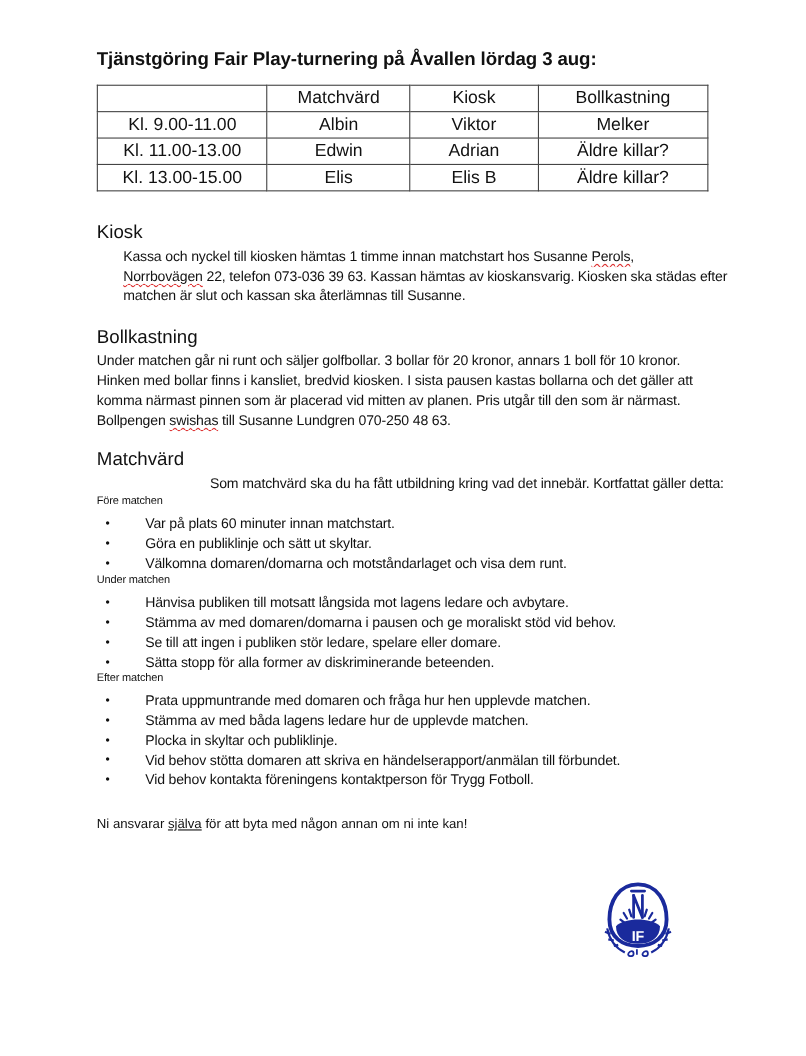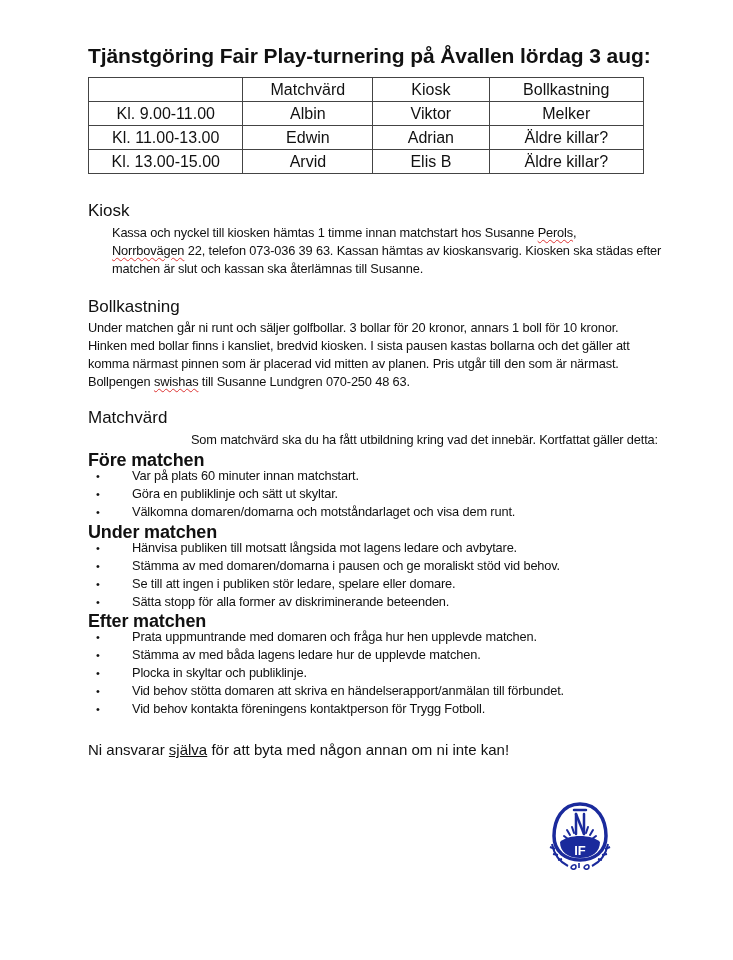--- a/index.html
+++ b/index.html
@@ -3,21 +3,21 @@
   <meta charset="utf-8">
   <style>
     html, body { margin: 0; padding: 0; background: #ffffff; }
     body {
       width: 733px; height: 960px; position: relative; overflow: hidden;
       font-family: "Liberation Sans", sans-serif; color: #111111;
     }
     .page { position: absolute; left: 88px; top: 0; width: 570px; }
     .doc-title {
       position: absolute; top: 44px; left: 0;
-      font-size: 21px; font-weight: bold; letter-spacing: -0.1px; white-space: nowrap;
+      font-size: 17px; font-weight: bold; letter-spacing: -0.1px; white-space: nowrap;
     }
     table.schedule {
       position: absolute; top: 77px; left: 0;
       border-collapse: collapse; width: 556px;
       font-size: 16px;
     }
     table.schedule td {
       border: 1px solid #444;
       height: 23px; padding: 0; text-align: center; line-height: 23px;
     }
@@ -25,30 +25,30 @@
     table.schedule td.c1 { width: 134px; }
     table.schedule td.c2 { width: 122px; }
     table.schedule td.c3 { width: 160px; }
 
     .section-heading { position: absolute; left: 0; font-size: 17px; font-weight: normal; }
     .para {
       position: absolute; left: 0; width: 570px;
       font-size: 12.8px; line-height: 18px; letter-spacing: -0.15px;
     }
     .squiggle { text-decoration: underline wavy #d33; text-decoration-thickness: 1px; text-underline-offset: 2px; }
-    .subhead { position: absolute; left: 0; font-size: 18px; font-weight: bold; letter-spacing: -0.15px; }
+    .subhead { position: absolute; left: 0; font-size: 10px; font-weight: normal; letter-spacing: -0.15px; }
     ul.bullets {
       position: absolute; left: 0; margin: 0; padding: 0; list-style: none;
       font-size: 12.8px; letter-spacing: -0.15px;
     }
     ul.bullets li { position: relative; height: 18px; line-height: 18px; padding-left: 44px; white-space: nowrap; }
     ul.bullets li .bullet { position: absolute; left: 8px; top: 0; font-size: 11px; }
     .closing {
       position: absolute; left: 0; top: 737px; width: 480px;
-      font-size: 15px; line-height: 25px;
+      font-size: 12px; line-height: 25px;
     }
     .closing u { text-decoration: underline; }
     .logo { position: absolute; left: 546px; top: 800px; width: 68px; height: 70px; }
   </style>
 </head>
 <body>
 
 <div class="page">
 
   <div class="doc-title">Tjänstgöring Fair Play-turnering på Åvallen lördag 3 aug:</div>
@@ -68,21 +68,21 @@
       <td class="c3">Melker</td>
     </tr>
     <tr>
       <td class="c0">Kl. 11.00-13.00</td>
       <td class="c1">Edwin</td>
       <td class="c2">Adrian</td>
       <td class="c3">Äldre killar?</td>
     </tr>
     <tr>
       <td class="c0">Kl. 13.00-15.00</td>
-      <td class="c1">Arvid</td>
+      <td class="c1">Elis</td>
       <td class="c2">Elis B</td>
       <td class="c3">Äldre killar?</td>
     </tr>
   </tbody>
     </table>
 
   <div class="section-heading" style="top:201px;">Kiosk</div>
   <div class="para" style="top:224px;margin-left:24px;"><span>Kassa och nyckel till kiosken hämtas 1 timme innan matchstart hos Susanne </span><span class="squiggle">Perols</span><span>,</span><br><span class="squiggle">Norrbovägen</span><span> 22, telefon 073-036 39 63. Kassan hämtas av kioskansvarig.  Kiosken ska städas efter matchen är slut och kassan ska återlämnas till Susanne.</span></div>
 
   <div class="section-heading" style="top:297px;">Bollkastning</div>

